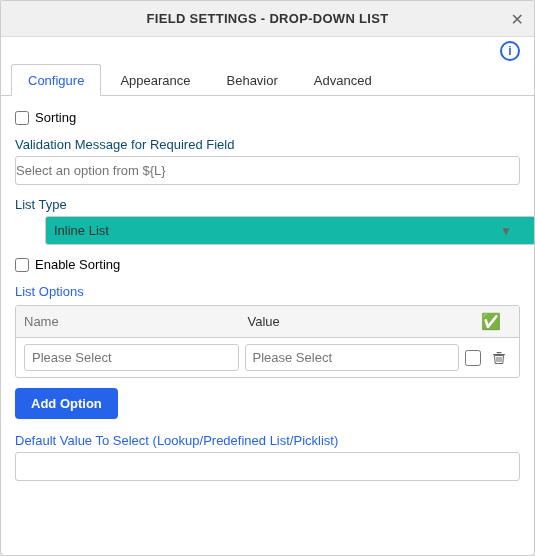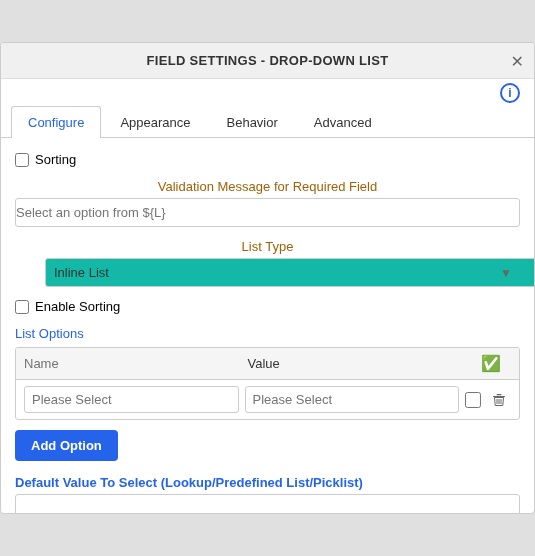--- a/index.html
+++ b/index.html
@@ -8,21 +8,21 @@
       font-size: 13px;
       background: #e0e0e0;
       display: flex;
       justify-content: center;
       align-items: center;
       width: 535px;
       height: 556px;
     }
     .modal {
       width: 535px;
-      height: 472px;
+      height: 556px;
       background: #fff;
       border: 1px solid #ccc;
       border-radius: 4px;
       display: flex;
       flex-direction: column;
       position: relative;
       overflow: hidden;
     }
     .modal-header {
       background: #f0f0f0;
@@ -110,24 +110,23 @@
       gap: 6px;
       margin-bottom: 12px;
     }
     .checkbox-row input[type="checkbox"] {
       width: 14px;
       height: 14px;
       cursor: pointer;
     }
     .label {
       font-size: 13px;
-      color: #a16207;
+      color: #0c4a6e;
       margin-bottom: 4px;
       display: block;
-      text-align: center;
     }
     .text-input {
       width: 100%;
       padding: 6px 0;
       border: 1px solid #ccc;
       border-radius: 3px;
       font-size: 13px;
       color: #555;
       background: #fff;
     }
@@ -244,21 +243,21 @@
       font-weight: bold;
       cursor: pointer;
       margin-top: 10px;
     }
     .default-value-section {
       margin-top: 14px;
     }
     .default-value-label {
       font-size: 13px;
       color: #2563eb;
-      font-weight: 700;
+      font-weight: 400;
       margin-bottom: 4px;
     }
     .default-value-input {
       width: 100%;
       padding: 6px 8px;
       border: 1px solid #ccc;
       border-radius: 3px;
       font-size: 13px;
       background: #fff;
     }

